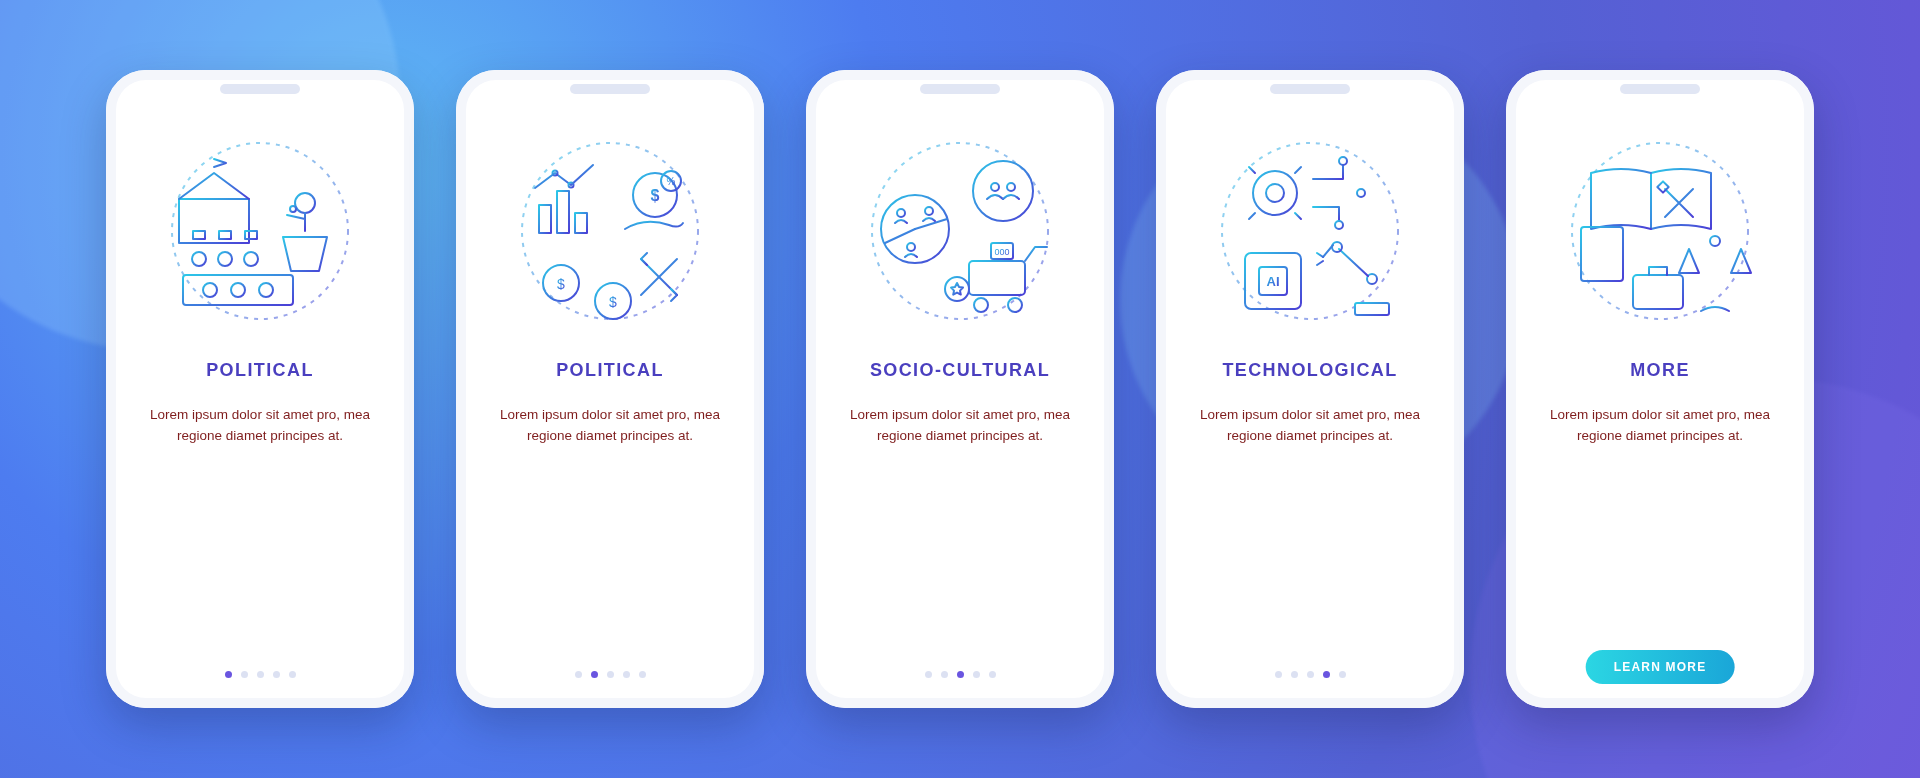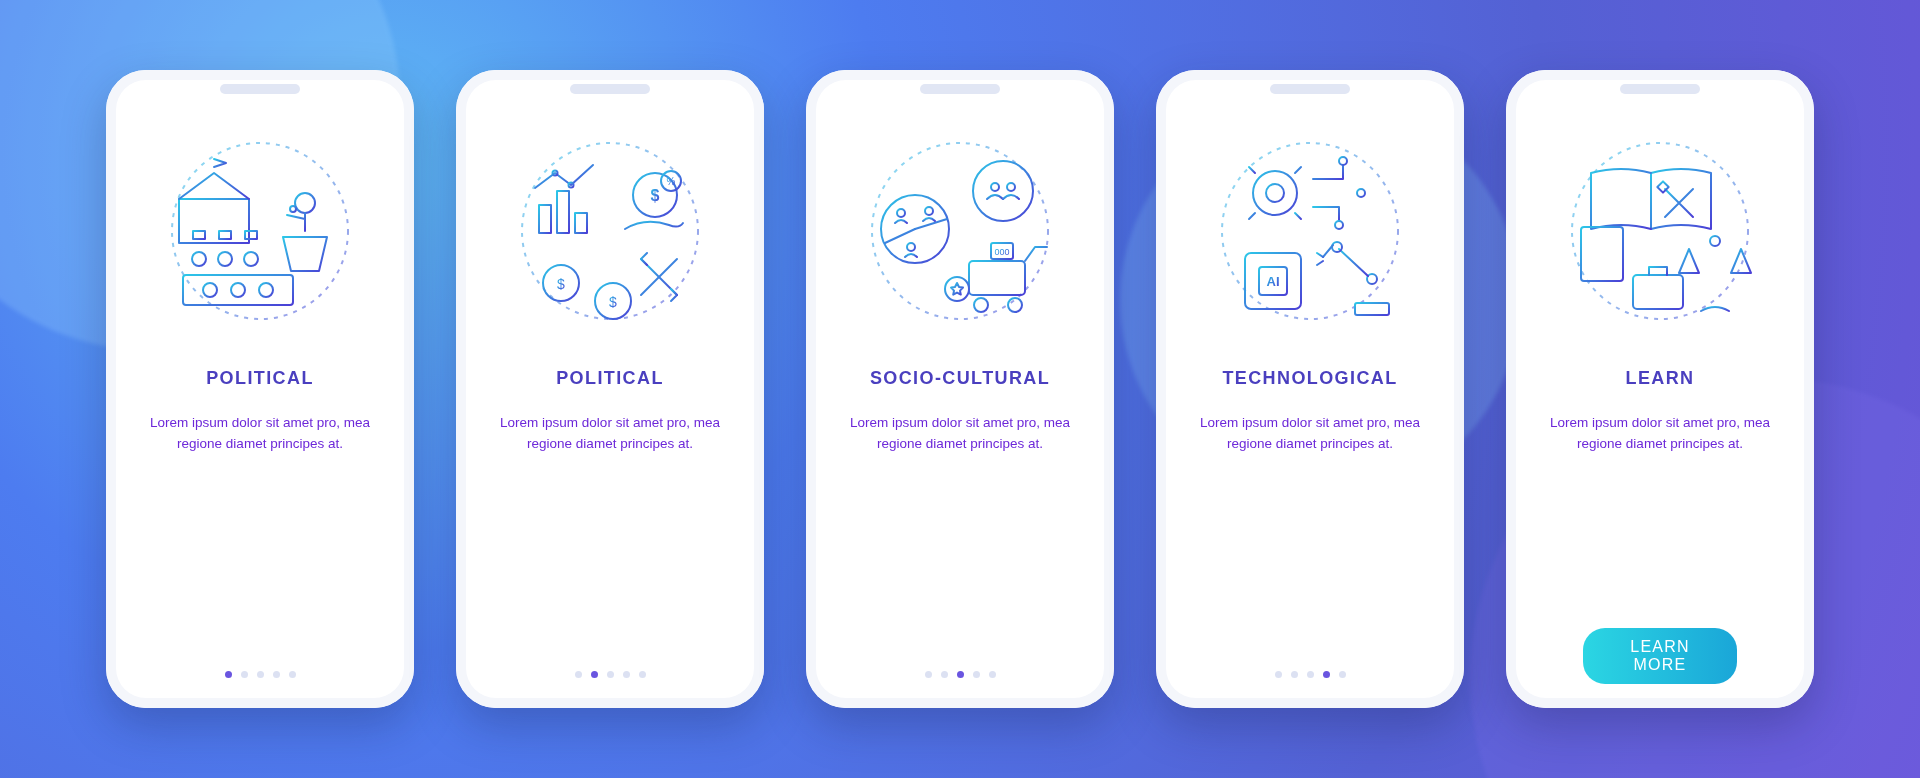--- a/index.html
+++ b/index.html
@@ -59,32 +59,32 @@
     margin-top: 30px;
     display: flex;
     align-items: center;
     justify-content: center;
   }
   .icon-zone svg {
     width: 210px;
     height: 210px;
   }
   .title {
-    margin-top: 20px;
+    margin-top: 12px;
     font-size: 18px;
     font-weight: 700;
     letter-spacing: 1.4px;
     color: #4a3fbf;
     text-align: center;
   }
   .desc {
     margin-top: 24px;
     font-size: 13.5px;
     line-height: 1.55;
-    color: #6d28d9;
+    color: #7f1d1d;
     text-align: center;
     padding: 0 6px;
   }
   .dots {
     position: absolute;
     bottom: 30px;
     display: flex;
     gap: 9px;
   }
   .dot {
@@ -98,22 +98,22 @@
   }
   .cta {
     position: absolute;
     bottom: 24px;
     left: 50%;
     transform: translateX(-50%);
     padding: 10px 28px;
     border-radius: 22px;
     background: linear-gradient(90deg, #2bd6e3, #1aa6d8);
     color: #fff;
-    font-size: 16px;
-    font-weight: 400;
+    font-size: 12px;
+    font-weight: 700;
     letter-spacing: 1.2px;
     border: none;
     cursor: pointer;
   }
   .grad-stroke { fill: none; stroke: url(#lg); stroke-width: 2; stroke-linecap: round; stroke-linejoin: round; }
   .dcirc { fill: none; stroke: url(#lg); stroke-width: 2; stroke-dasharray: 4 6; opacity:.55;}
 </style>
 </head>
 <body>
 
@@ -366,18 +366,18 @@
         <line class="grad-stroke" x1="78" y1="156" x2="128" y2="156"></line>
 
         <line class="grad-stroke" x1="160" y1="104" x2="160" y2="176"></line>
         <line class="grad-stroke" x1="134" y1="116" x2="186" y2="116"></line>
         <circle class="grad-stroke" cx="160" cy="108" r="5"></circle>
         <path class="grad-stroke" d="M134 116 l-10 24 h20 z"></path>
         <path class="grad-stroke" d="M186 116 l-10 24 h20 z"></path>
         <path class="grad-stroke" d="M146 178 q14 -8 28 0"></path>
       </svg>
     </div>
-    <div class="title">LEARN</div>
+    <div class="title">MORE</div>
     <div class="desc">Lorem ipsum dolor sit amet pro, mea regione diamet principes at.</div>
     <button class="cta">LEARN MORE</button>
   </div>
 
 </div>
 
 </body></html>

